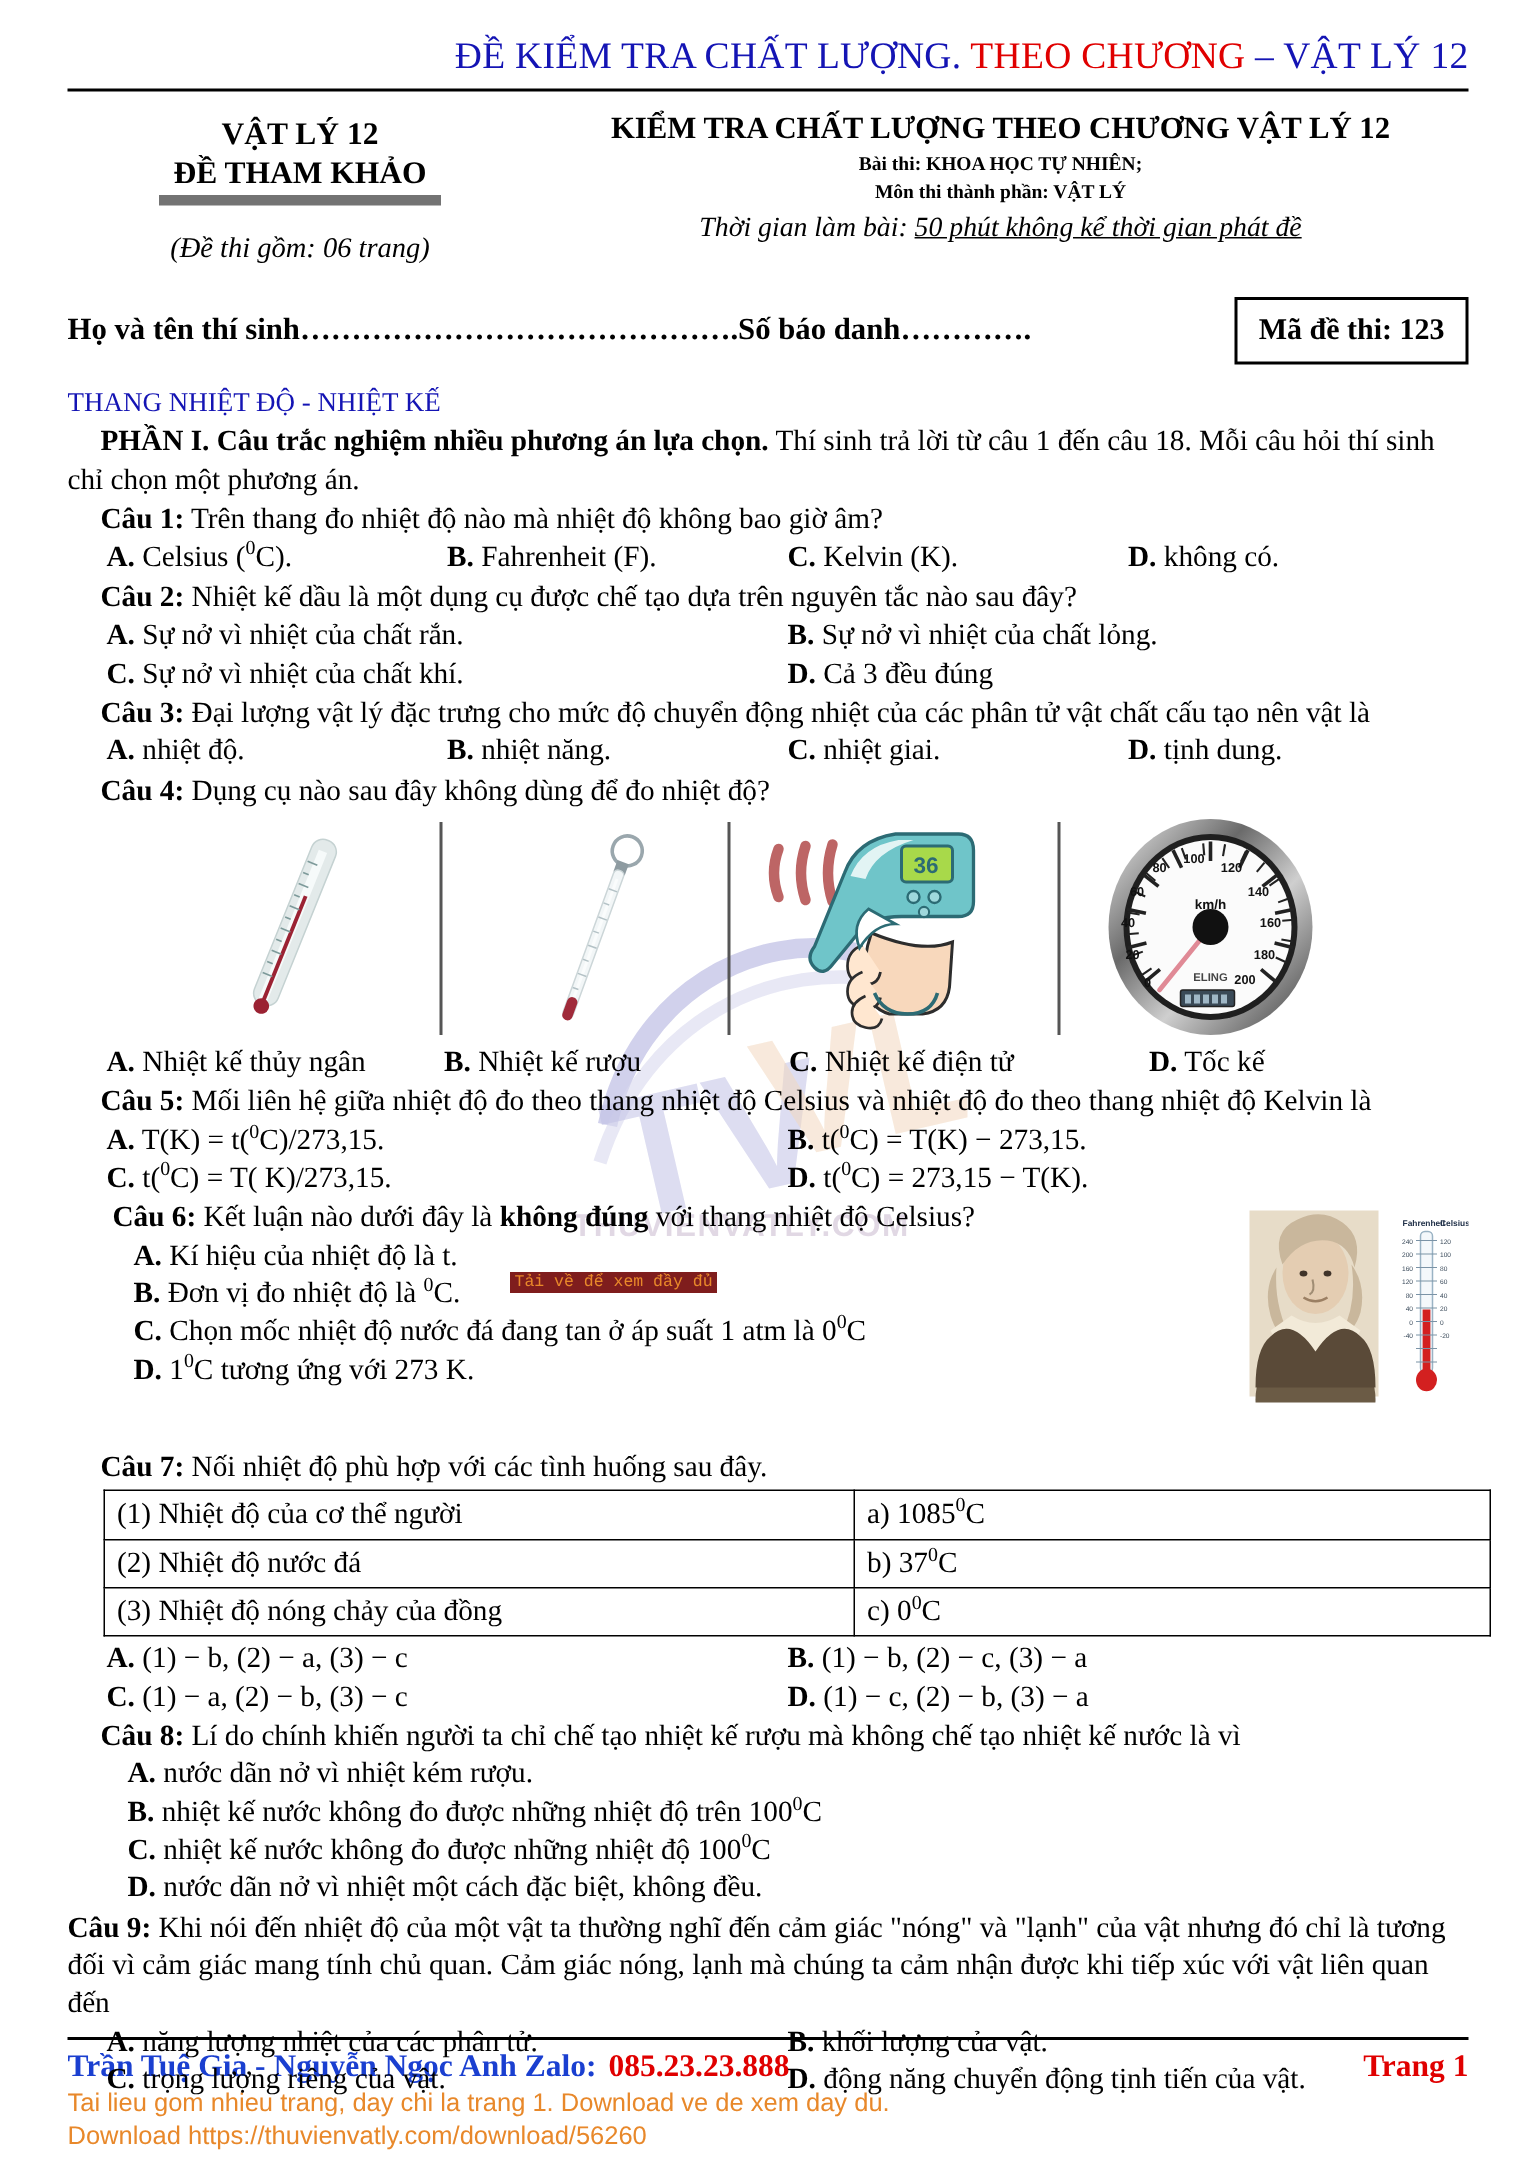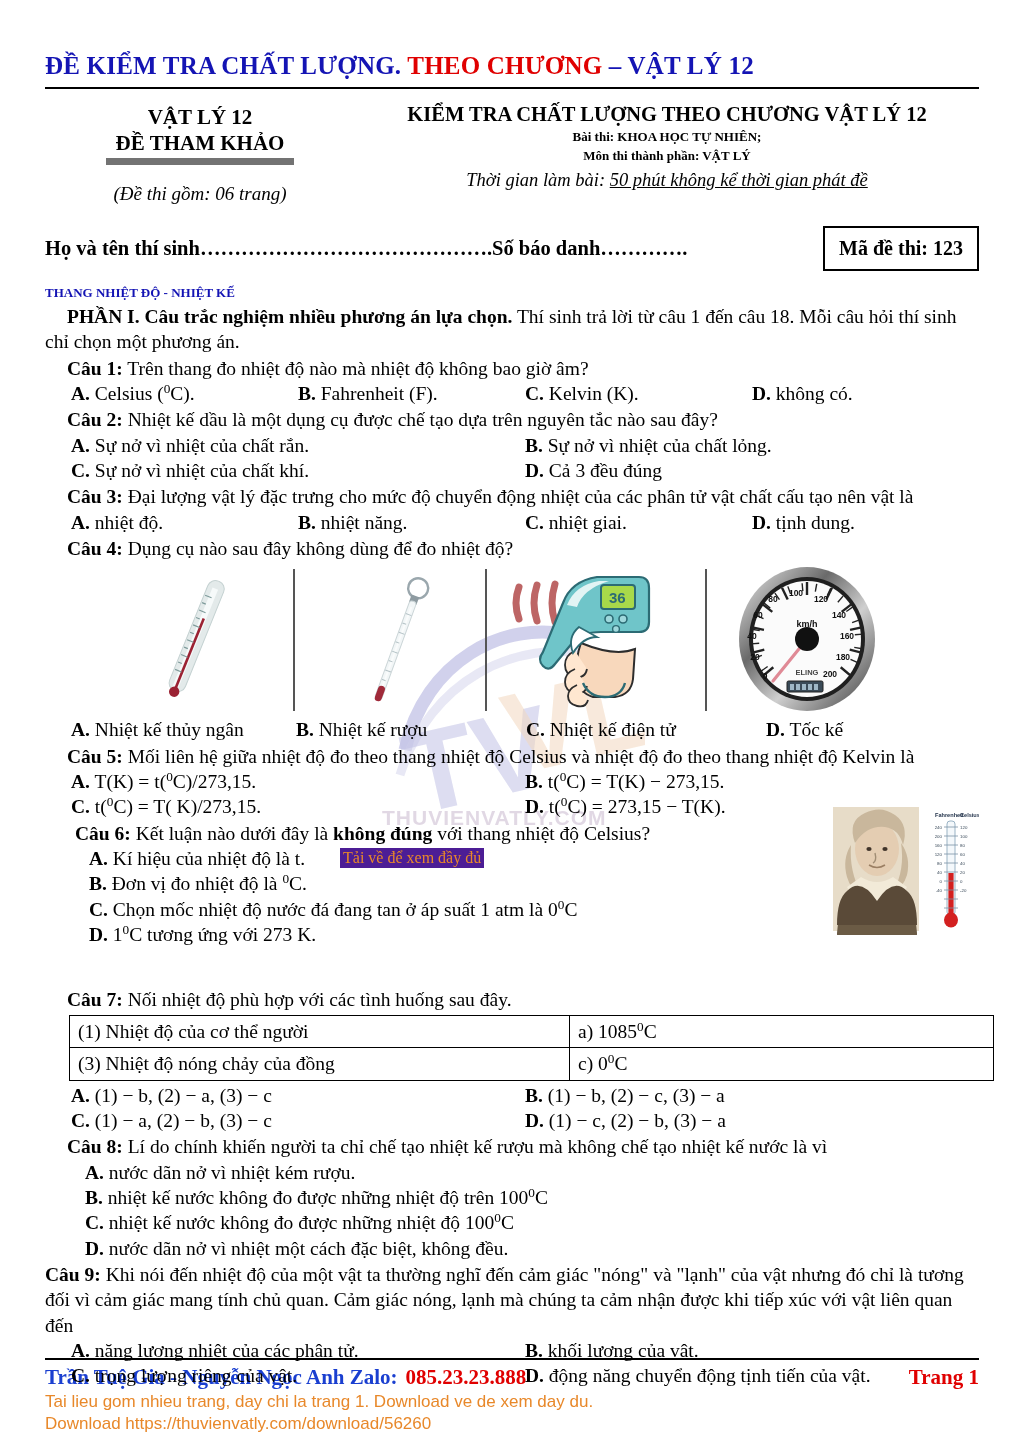--- a/index.html
+++ b/index.html
@@ -22,30 +22,30 @@
     width: 250px; height: 260px; opacity: .55;
   }
   .wm-com {
     position: absolute; left: 382px; top: 806px;
     font-family: "Liberation Sans", sans-serif;
     font-weight: bold; font-size: 21px; letter-spacing: 1px;
     color: #c9b9cf; opacity: .55; white-space: nowrap;
   }
   .wm-note {
     position: absolute; left: 340px; top: 848px;
-    font-family: Liberation Serif, serif;
-    font-size: 16px; color: #e8882a;
-    background: #4c1d95; padding: 1px 3px; white-space: nowrap;
+    font-family: Liberation Mono, monospace;
+    font-size: 11px; color: #e8882a;
+    background: #7f1d1d; padding: 1px 3px; white-space: nowrap;
     z-index: 6;
   }
 
   
   .doc-title {
-    text-align: left; font-weight: bold; font-size: 25px;
-    letter-spacing: .2px; padding-top: 52px; white-space: nowrap;
+    text-align: right; font-weight: normal; font-size: 25px;
+    letter-spacing: .2px; padding-top: 24px; white-space: nowrap;
   }
   .doc-title .t-blue { color: #1414b4; }
   .doc-title .t-red  { color: #e00000; }
   .rule-top { border-bottom: 2.2px solid #000; margin: 7px 0 0 0; }
 
   .head-grid { display: flex; margin-top: 12px; }
   .head-left { width: 310px; text-align: center; padding-top: 3px; }
   .head-left .hl1 { font-weight: bold; font-size: 21px; line-height: 1.24; }
   .head-left .hl-underline { display: inline-block; border-bottom: 7px solid #737373; padding: 0 10px 2px 10px; }
   .head-left .hl-pages { font-style: italic; font-size: 19px; margin-top: 18px; }
@@ -57,21 +57,21 @@
 
   .id-row { display: flex; align-items: center; margin-top: 21px; }
   .id-row .id-text { font-weight: bold; font-size: 20.5px; flex: 1; white-space: nowrap; }
   .id-box {
     border: 2px solid #000; padding: 9px 14px; font-weight: bold;
     font-size: 20px; white-space: nowrap; margin-left: 8px;
   }
 
   
   .content { position: relative; z-index: 3; margin-top: 14px; font-size: 19.5px; line-height: 1.30; }
-  .sect-title { color: #1414b4; font-weight: bold; font-size: 13px; margin-bottom: 2px; }
+  .sect-title { color: #1414b4; font-weight: normal; font-size: 18px; margin-bottom: 2px; }
   .para { margin: 0 0 1px 0; }
   .indent { text-indent: 22px; }
   b, .b { font-weight: bold; }
   sup { font-size: .68em; vertical-align: super; line-height: 0; }
 
   .q { margin-top: 1px; }
   .q-text { }
   .opts { display: flex; flex-wrap: wrap; padding-left: 26px; }
   .opts.two > div { width: 50%; }
   .opts.four > div { width: 25%; }
@@ -385,20 +385,24 @@
       <div class="q-text indent">
         <b>Câu 7:</b><span> Nối nhiệt độ phù hợp với các tình huống sau đây.</span>
       </div>
       <table class="match">
         <tbody>
             <tr>
           <td class="c1">(1) Nhiệt độ của cơ thể người</td>
           <td>a) 1085<sup>0</sup>C</td>
         </tr>
         <tr>
+          <td class="c1">(2) Nhiệt độ nước đá</td>
+          <td>b) 37<sup>0</sup>C</td>
+        </tr>
+        <tr>
           <td class="c1">(3) Nhiệt độ nóng chảy của đồng</td>
           <td>c) 0<sup>0</sup>C</td>
         </tr>
       </tbody>
         </table>
       <div class="opts two">
         <div><b>A.</b><span> (1) − b, (2) − a, (3) − c</span></div>
         <div><b>B.</b><span> (1) − b, (2) − c, (3) − a</span></div>
         <div><b>C.</b><span> (1) − a, (2) − b, (3) − c</span></div>
         <div><b>D.</b><span> (1) − c, (2) − b, (3) − a</span></div>

